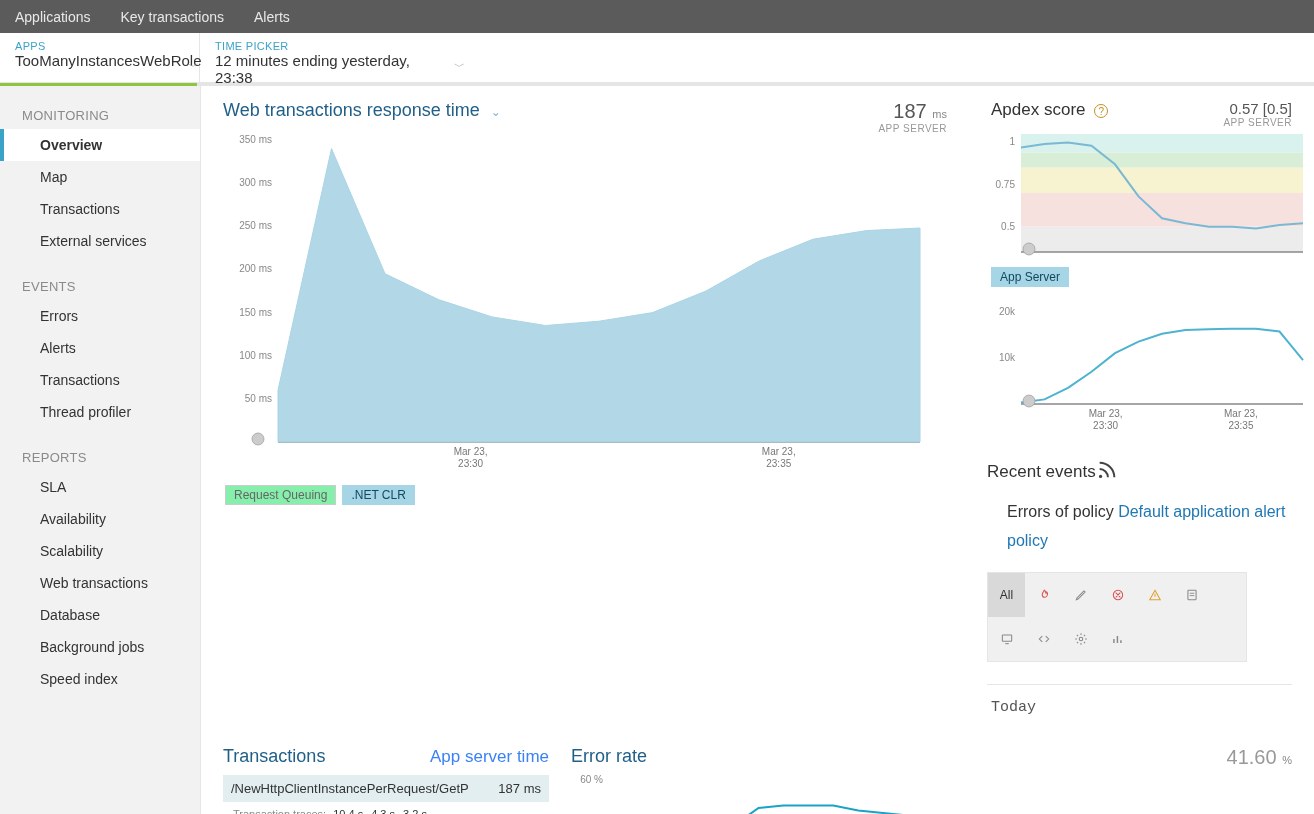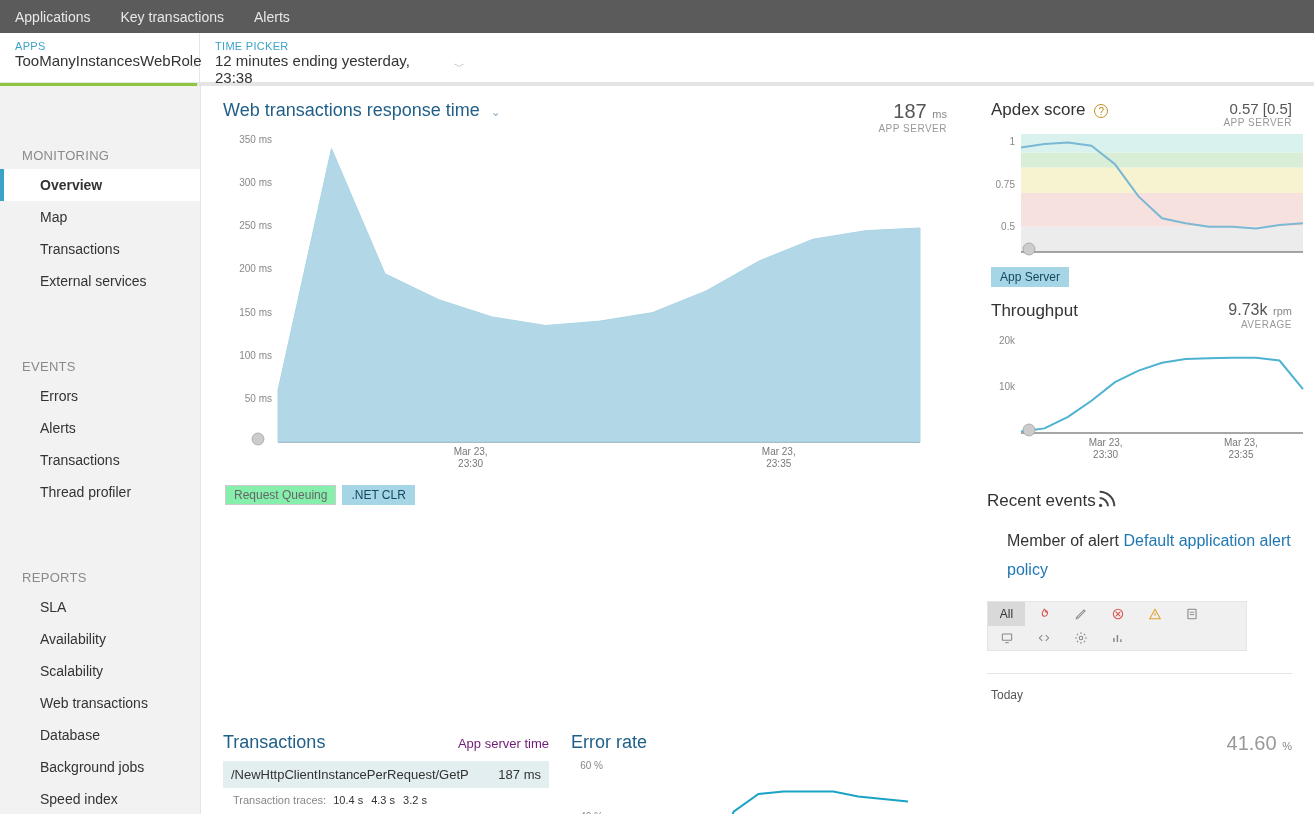--- a/index.html
+++ b/index.html
@@ -70,21 +70,20 @@
     background:#f2f2f2;
     border-right:1px solid #e5e5e5;
     overflow:auto;
     padding-bottom:20px;
   }
   .sb-section {
     font-size:13px;
     color:#8a8a8a;
     letter-spacing:0.3px;
     padding:22px 0 6px 22px;
-    margin-top:40px;
   }
   .sb-item {
     display:block;
     padding:8px 0 8px 40px;
     font-size:14px;
     color:#333;
     cursor:pointer;
   }
   .sb-item.active {
     background:#fff;
@@ -169,22 +168,22 @@
 
   
   #row2 {
     display:grid;
     grid-template-columns: 360px 1fr;
     padding-top:30px;
   }
   #transactions { padding:0 12px 0 22px; }
   #transactions .panel-head { align-items:baseline; }
   #transactions .subhead {
-    font-size:13px;
-    color:#701a75;
+    font-size:17px;
+    color:#3b82f6;
   }
   .trx-row {
     background:#e2eef0;
     margin-top:8px;
     padding:6px 8px;
     display:flex;
     justify-content:space-between;
     font-size:13px;
   }
   .trx-traces {
@@ -217,41 +216,42 @@
   #events-sub a { color:#1f78b4; text-decoration:none; }
   .filter-row {
     margin:16px 0 0 0;
     display:flex;
     flex-wrap:wrap;
     background:#f0f0f0;
     border:1px solid #e5e5e5;
     width:260px;
   }
   .filter-row span {
-    width:37px; height:24px;
+    width:37px; height:44px;
     display:flex;
     align-items:center;
     justify-content:center;
     font-size:12px;
     color:#777;
     cursor:pointer;
     text-align:right;
   }
   .filter-row span.all {
     background:#d9d9d9;
     color:#333;
     font-size:12px;
   }
   #events-today {
     margin-top:22px;
     padding-top:14px;
     border-top:1px solid #e5e5e5;
-    font-size:12px;
+    font-size:15px;
     color:#555;
     padding-left:4px;
+    font-family:Liberation Mono, monospace;
   }
 
   
   .chart-dot {
     fill:#ccc;
     stroke:#999;
     stroke-width:0.7;
   }
 </style>
 </head>
@@ -357,28 +357,20 @@
                 <text x="24" y="59.57142857142858" text-anchor="end" font-size="10" fill="#888">0.75</text>
                 <text x="24" y="17.428571428571438" text-anchor="end" font-size="10" fill="#888">1</text>
                 <line x1="30" y1="124" x2="312" y2="124" stroke="#888" stroke-width="1.5"></line>
                 <path d="M30.0 19.5 L53.5 16.1 L77.0 14.4 L100.5 17.8 L124.0 36.3 L147.5 68.4 L171.0 90.3 L194.5 95.3 L218.0 98.7 L241.5 98.7 L265.0 100.4 L288.5 97.0 L312.0 95.3" fill="none" stroke="#7ab8d4" stroke-width="2"></path>
                 <circle class="chart-dot" cx="38" cy="121" r="6"></circle>
               </svg></div>
           <span class="chip sel" style="margin-top:6px;display:inline-block">App Server</span>
         </div>
 
         <div class="panel" style="padding-top:14px">
-          <div class="panel-head">
-            <div class="panel-title" style="color:#333;font-size:17px">Throughput</div>
-            <div class="panel-metric">
-              <span class="big" style="font-size:16px">9.73k</span>
-              <span class="unit">rpm</span>
-              <div class="sub">AVERAGE</div>
-            </div>
-          </div>
           <div class="chart-wrap" id="chart-throughput"><svg width="320" height="135" viewBox="0 0 320 135">
                 <text x="24" y="59.80952380952381" text-anchor="end" font-size="10" fill="#888">10k</text>
                 <text x="24" y="13.619047619047624" text-anchor="end" font-size="10" fill="#888">20k</text>
                 <line x1="30" y1="103" x2="312" y2="103" stroke="#888" stroke-width="1.5"></line>
                 <path d="M30.0 101.6 L53.5 98.4 L77.0 86.8 L100.5 70.7 L124.0 52.2 L147.5 40.6 L171.0 32.8 L194.5 29.1 L218.0 28.2 L241.5 27.7 L265.0 27.7 L288.5 30.5 L312.0 59.1" fill="none" stroke="#4db3d1" stroke-width="2"></path>
                 <text x="114.6" y="116" text-anchor="middle" font-size="10" fill="#777">Mar 23,</text>
                 <text x="114.6" y="128" text-anchor="middle" font-size="10" fill="#777">23:30</text>
                 <text x="249.96" y="116" text-anchor="middle" font-size="10" fill="#777">Mar 23,</text>
                 <text x="249.96" y="128" text-anchor="middle" font-size="10" fill="#777">23:35</text>
                 <circle class="chart-dot" cx="38" cy="100" r="6"></circle>
@@ -389,21 +381,21 @@
           <div id="events-head">
             <h2>Recent events</h2>
             <span class="rss-icon">
               <svg viewBox="0 0 24 24">
                   <path fill="none" stroke="#444" stroke-width="2.2" d="M4 11a9 9 0 0 1 9 9M4 4a16 16 0 0 1 16 16"></path>
                   <circle cx="5" cy="19" r="1.8" fill="#444"></circle>
                 </svg>
             </span>
           </div>
           <div id="events-sub">
-            <span>Member of alert</span>
+            <span>Errors of policy</span>
             <a href="#">Default application alert policy</a>
           </div>
           <div class="filter-row">
             <span class="all">All</span>
             <span>
                 <svg width="14" height="14" viewBox="0 0 24 24">
                   <path fill="none" stroke="#d9534f" stroke-width="1.8" d="M12 3c1 4-3 4-3 8 0 3 2 5 4 5s5-2 5-6c0-2-1-3-1-3 0 2-2 3-2 1 0-3-2-3-3-5z"></path>
                 </svg>
               </span>
             <span>

